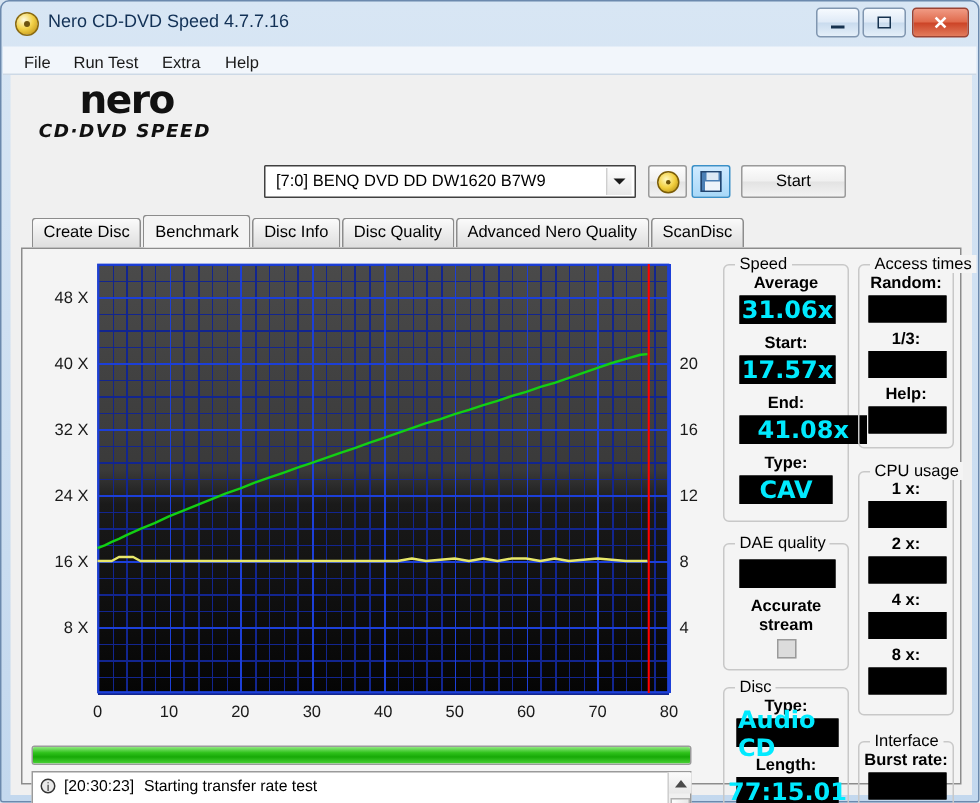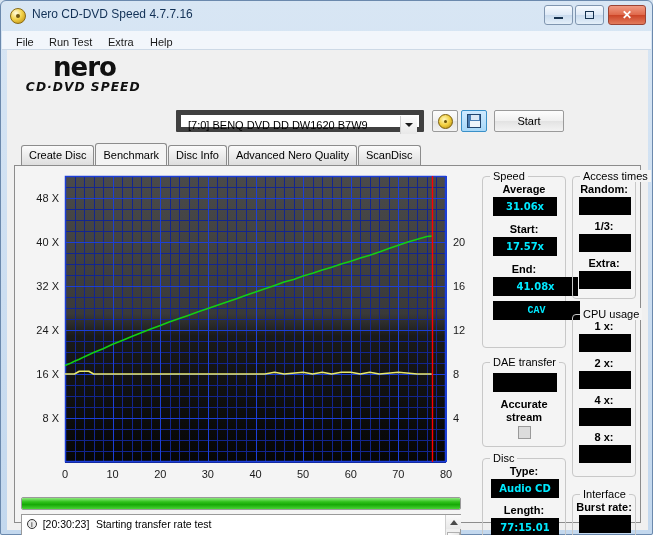--- a/index.html
+++ b/index.html
@@ -90,21 +90,21 @@
   #logo-sub {
     position: absolute; left: 0px; top: 27px;
     font-family: "DejaVu Sans", sans-serif;
     font-size: 12px; font-weight: bold; font-style: italic;
     letter-spacing: 1px; color: #111; transform: scaleX(1.02);
   }
 
   
   #drive-select {
     position: absolute; left: 169px; top: 60px; width: 248px; height: 22px;
-    background: #fff; border: 5px solid #404040;
+    background: #fff; border: 1px solid #404040;
     border-radius: 1px;
   }
   #drive-label {
     position: absolute; left: 7px; top: 4px; font-size: 11px; color: #000;
     white-space: nowrap;
   }
   #drive-arrow {
     position: absolute; right: 2px; top: 1px; width: 17px; height: 18px;
     background: linear-gradient(to bottom,#fdfdfd,#e8e8e8);
     border-left: 1px solid #cfcfcf;
@@ -185,21 +185,21 @@
     position: absolute; left: 7px; top: -7px;
     background: #f4f4f4; padding: 0 3px; font-size: 11px; color: #000;
     white-space: nowrap;
   }
   .fld-label {
     position: absolute; font-size: 11px; color: #000; text-align: center;
     width: 100%; left: 0; font-weight: bold;
   }
   .fld-box {
     position: absolute; background: #000; border: 1px solid #000;
-    color: #00eaff; font-size: 10px; font-weight: bold;
+    color: #00eaff; font-size: 16px; font-weight: bold;
     display: flex; align-items: center; justify-content: center;
     font-family: "DejaVu Sans", sans-serif;
   }
   .cb {
     position: absolute; width: 13px; height: 13px;
     border: 1px solid #9a9a9a; background: #dcdcdc;
   }
 
   
   #progress {
@@ -288,20 +288,21 @@
     </div>
     <div class="tbtn" id="btn-save">
       <span class="icon-floppy"></span>
     </div>
     <div class="tbtn" id="btn-start">Start</div>
 
     <div id="tabstrip">
       <div class="tab">Create Disc</div>
       <div class="tab active">Benchmark</div>
       <div class="tab">Disc Info</div>
+      <div class="tab">Disc Quality</div>
       <div class="tab">Advanced Nero Quality</div>
       <div class="tab">ScanDisc</div>
     </div>
 
     <div id="tabpage">
 
       <div id="chart-wrap">
         <svg id="chart-svg" width="460" height="320">
             <defs>
               <linearGradient id="bgGrad" x1="0" y1="0" x2="0" y2="1">
@@ -428,46 +429,46 @@
 
       <div class="group" style="left:467px; top:10px; width:84px; height:172px;">
         <span class="legend">Speed</span>
         <div class="fld-label" style="top:6px">Average</div>
         <div class="fld-box" style="left:10px; top:20px; width:64px; height:19px;">31.06x</div>
         <div class="fld-label" style="top:46px">Start:</div>
         <div class="fld-box" style="left:10px; top:60px; width:64px; height:19px;">17.57x</div>
         <div class="fld-label" style="top:86px">End:</div>
         <div class="fld-box" style="left:10px; top:100px; width:85px; height:19px;">41.08x</div>
         <div class="fld-label" style="top:126px">Type:</div>
-        <div class="fld-box" style="left:10px; top:124px; width:87px; height:19px;font-family:Liberation Mono, monospace;">CAV</div>
+        <div class="fld-box" style="left:10px; top:140px; width:62px; height:19px;">CAV</div>
       </div>
 
       <div class="group" style="left:467px; top:196px; width:84px; height:85px;">
-        <span class="legend">DAE transfer</span>
+        <span class="legend">DAE quality</span>
         <div class="fld-box" style="left:10px; top:10px; width:64px; height:19px;"></div>
         <div class="fld-label" style="top:35px">Accurate</div>
         <div class="fld-label" style="top:48px">stream</div>
         <div class="cb" style="left:35px; top:63px;"></div>
       </div>
 
       <div class="group" style="left:467px; top:292px; width:84px; height:88px;">
         <span class="legend">Disc</span>
         <div class="fld-label" style="top:6px">Type:</div>
         <div class="fld-box" style="left:8px; top:20px; width:68px; height:19px;">Audio CD</div>
         <div class="fld-label" style="top:45px">Length:</div>
         <div class="fld-box" style="left:8px; top:59px; width:68px; height:19px;">77:15.01</div>
       </div>
 
       <div class="group" style="left:557px; top:10px; width:64px; height:123px;">
         <span class="legend">Access times</span>
         <div class="fld-label" style="top:6px">Random:</div>
         <div class="fld-box" style="left:6px; top:20px; width:52px; height:18px;"></div>
         <div class="fld-label" style="top:43px">1/3:</div>
         <div class="fld-box" style="left:6px; top:57px; width:52px; height:18px;"></div>
-        <div class="fld-label" style="top:80px">Extra:</div>
+        <div class="fld-label" style="top:80px">Help:</div>
         <div class="fld-box" style="left:6px; top:94px; width:52px; height:18px;"></div>
       </div>
 
       <div class="group" style="left:557px; top:148px; width:64px; height:163px;">
         <span class="legend">CPU usage</span>
         <div class="fld-label" style="top:5px">1 x:</div>
         <div class="fld-box" style="left:6px; top:19px; width:52px; height:18px;"></div>
         <div class="fld-label" style="top:42px">2 x:</div>
         <div class="fld-box" style="left:6px; top:56px; width:52px; height:18px;"></div>
         <div class="fld-label" style="top:79px">4 x:</div>

